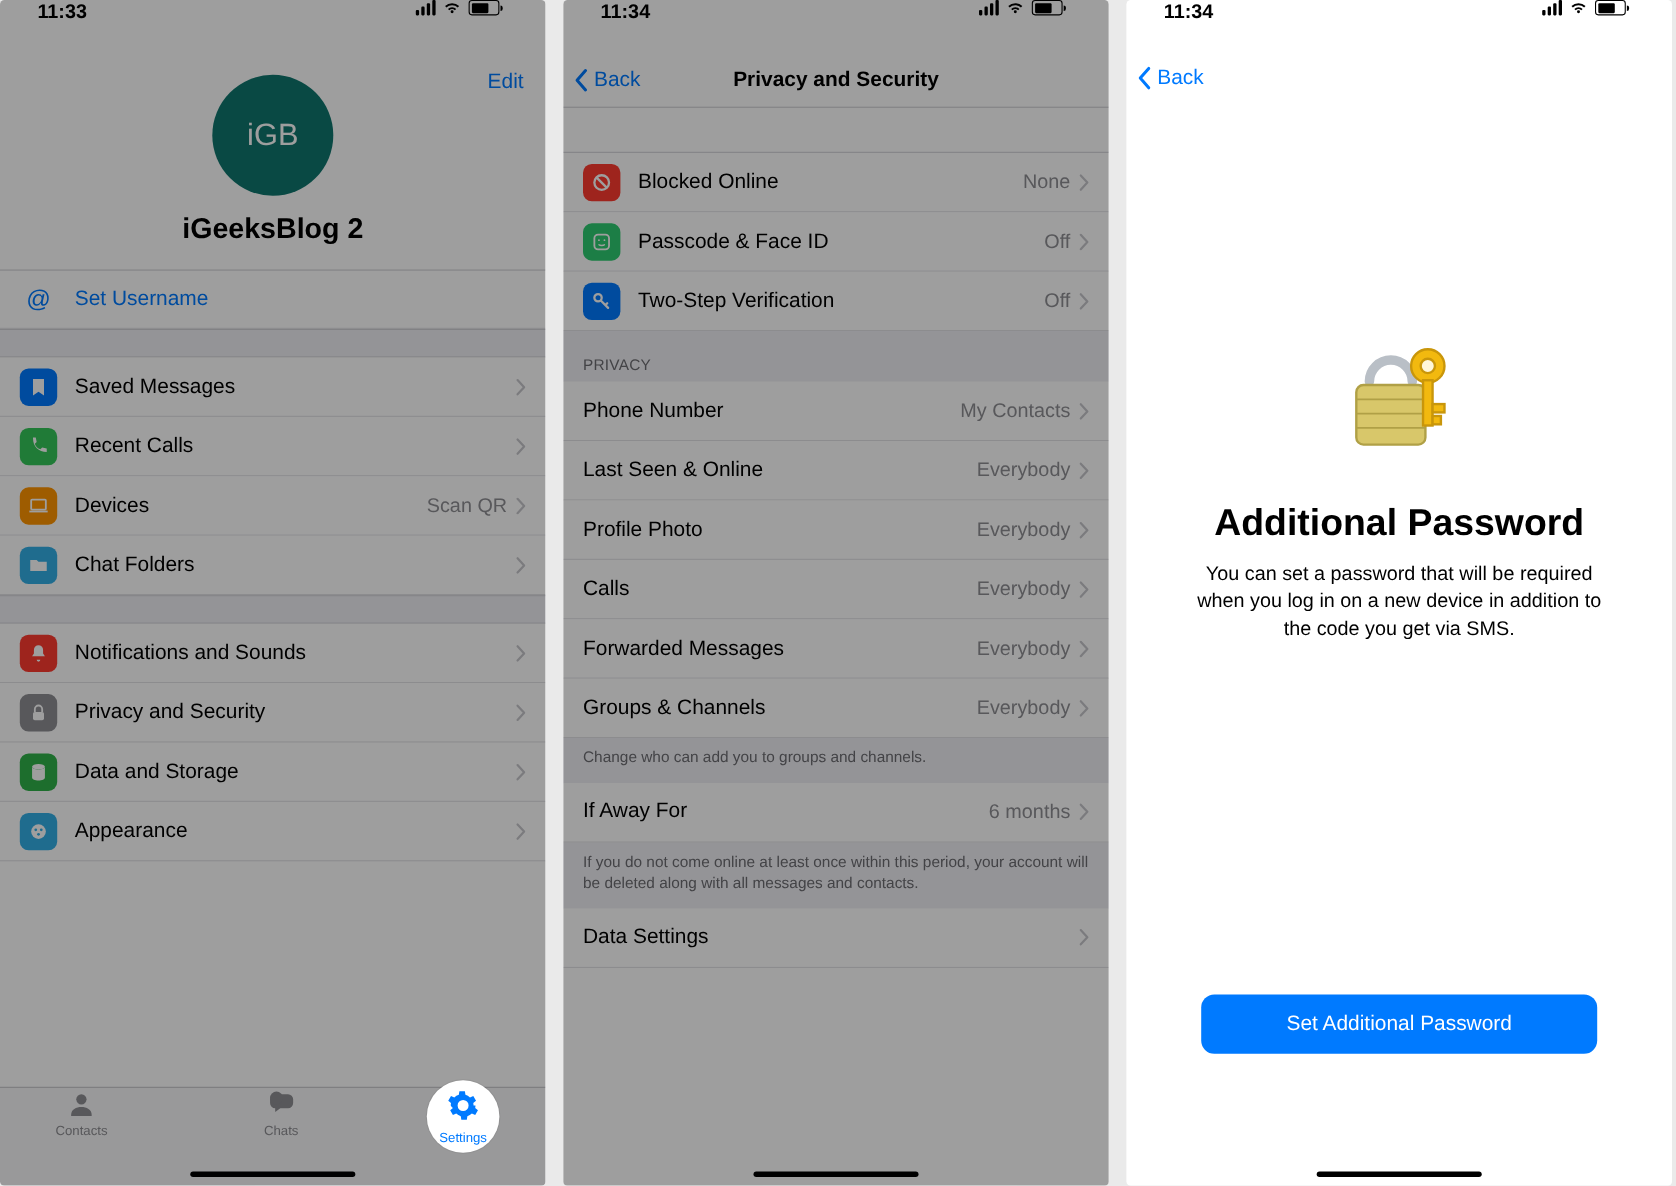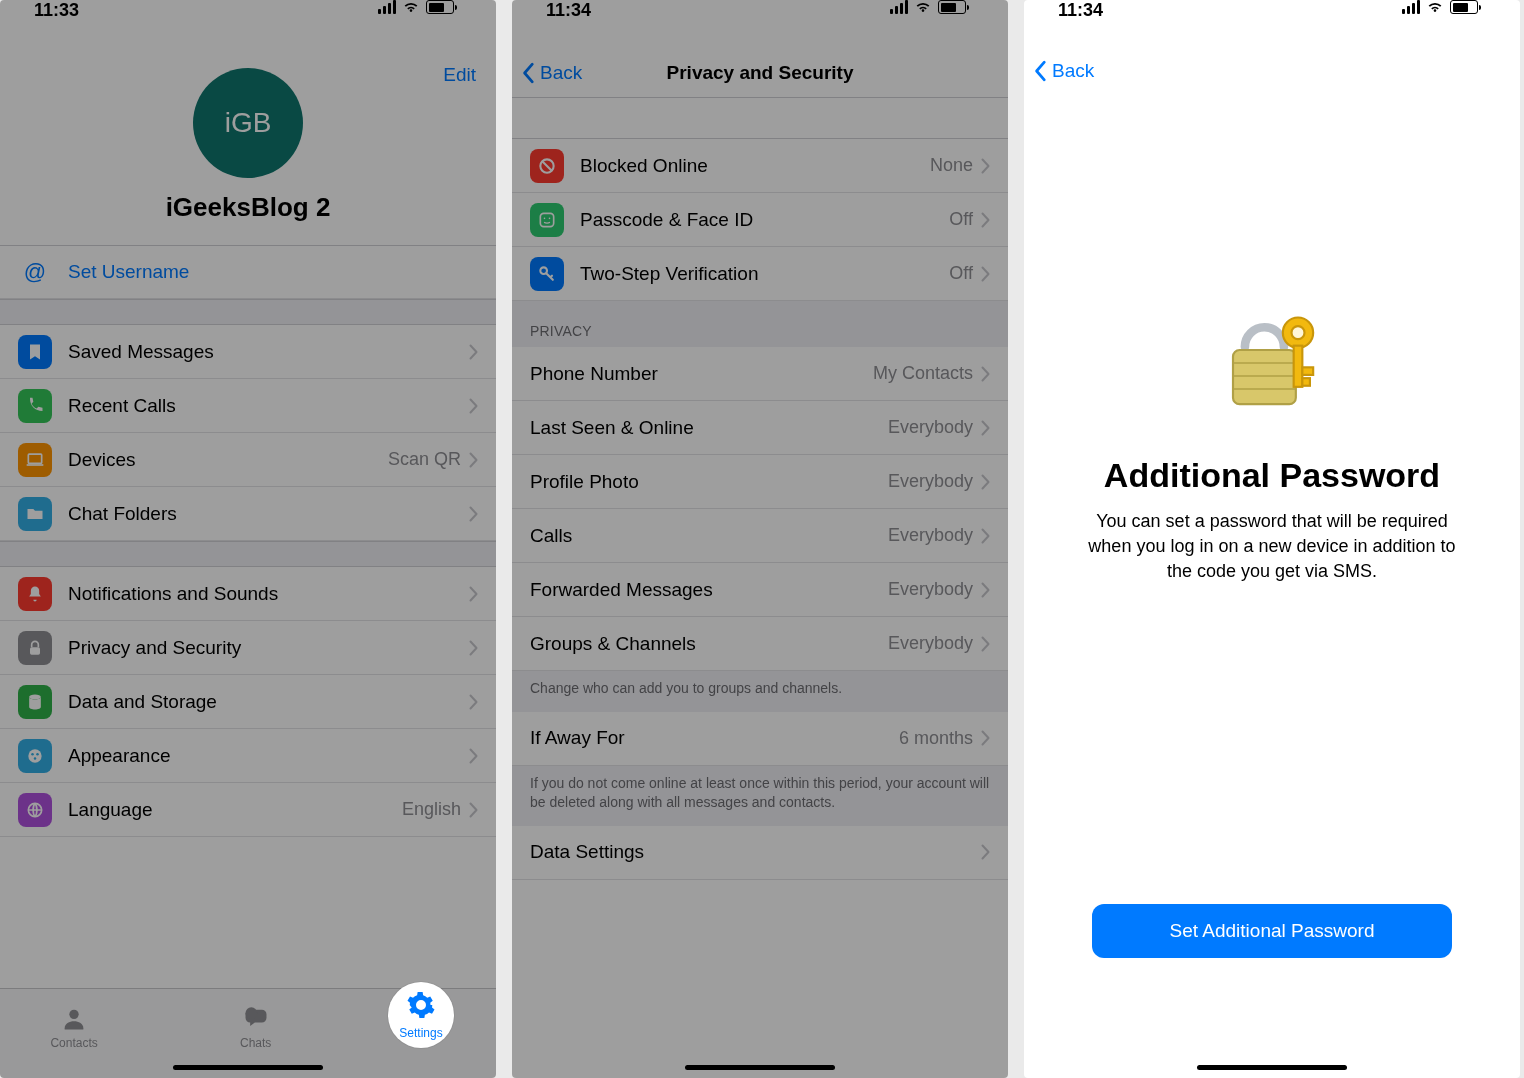--- a/index.html
+++ b/index.html
@@ -126,21 +126,21 @@
     line-height:1.35;
   }
 
   
   .tabbar {
     position:absolute; bottom:0; left:0; right:0;
     height: 90px;
     background:#f7f7f8;
     border-top:1px solid #c9c9cc;
     display:flex; justify-content:space-around;
-    padding-top:16px;
+    padding-top:1px;
     z-index:1;
     gap:41px;
   }
   .tabbar .tab { display:flex; flex-direction:column; align-items:center; gap:3px; font-size:12px; color:#8e8e93; position:relative; }
   .tabbar .tab.active { color:#007aff; }
   .tabbar .tab .ticon { width:32px;height:28px; display:flex;align-items:center;justify-content:center; }
   .tab-highlight {
     position:absolute; bottom:30px; right:42px; width:66px;height:66px; border-radius:50%;
     background:#fff; z-index:10; display:flex;align-items:center;justify-content:center; flex-direction:column;
     box-shadow: 0 0 0 1px rgba(0,0,0,0.05);
@@ -321,35 +321,20 @@
     <div class="icon-box ic-teal">
             <svg viewBox="0 0 24 24">
               <circle cx="12" cy="12" r="8" fill="#fff"></circle>
               <circle cx="9" cy="10" r="1.5" fill="#32aee6"></circle>
               <circle cx="15" cy="10" r="1.5" fill="#32aee6"></circle>
               <circle cx="12" cy="15" r="1.5" fill="#32aee6"></circle>
             </svg>
           </div>
     <span class="label">Appearance</span>
     <span class="chev">
-            <svg viewBox="0 0 9 16">
-              <path fill="none" stroke="#c7c7cc" stroke-width="2" stroke-linecap="round" stroke-linejoin="round" d="M1.5 1.5l6 6.5-6 6.5"></path>
-            </svg>
-          </span>
-  </div>
-        <div class="row">
-    <div class="icon-box ic-purple">
-            <svg viewBox="0 0 24 24">
-              <circle cx="12" cy="12" r="8" fill="none" stroke="#fff" stroke-width="2"></circle>
-              <path fill="none" stroke="#fff" stroke-width="2" d="M4 12h16M12 4c3 3 3 13 0 16M12 4c-3 3-3 13 0 16"></path>
-            </svg>
-          </div>
-    <span class="label">Language</span>
-    <span class="value">English</span>
-          <span class="chev">
             <svg viewBox="0 0 9 16">
               <path fill="none" stroke="#c7c7cc" stroke-width="2" stroke-linecap="round" stroke-linejoin="round" d="M1.5 1.5l6 6.5-6 6.5"></path>
             </svg>
           </span>
   </div>
       </div>
   </div>
 
   <div class="tabbar">
     <div class="tab">

